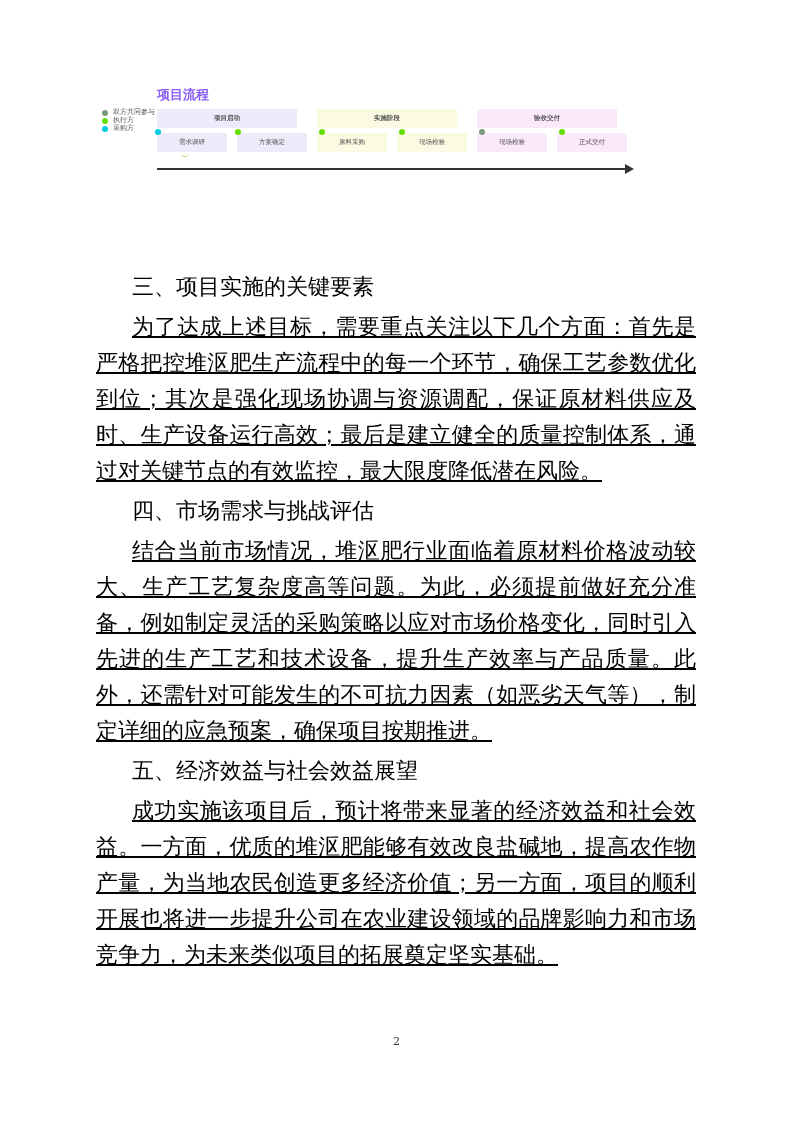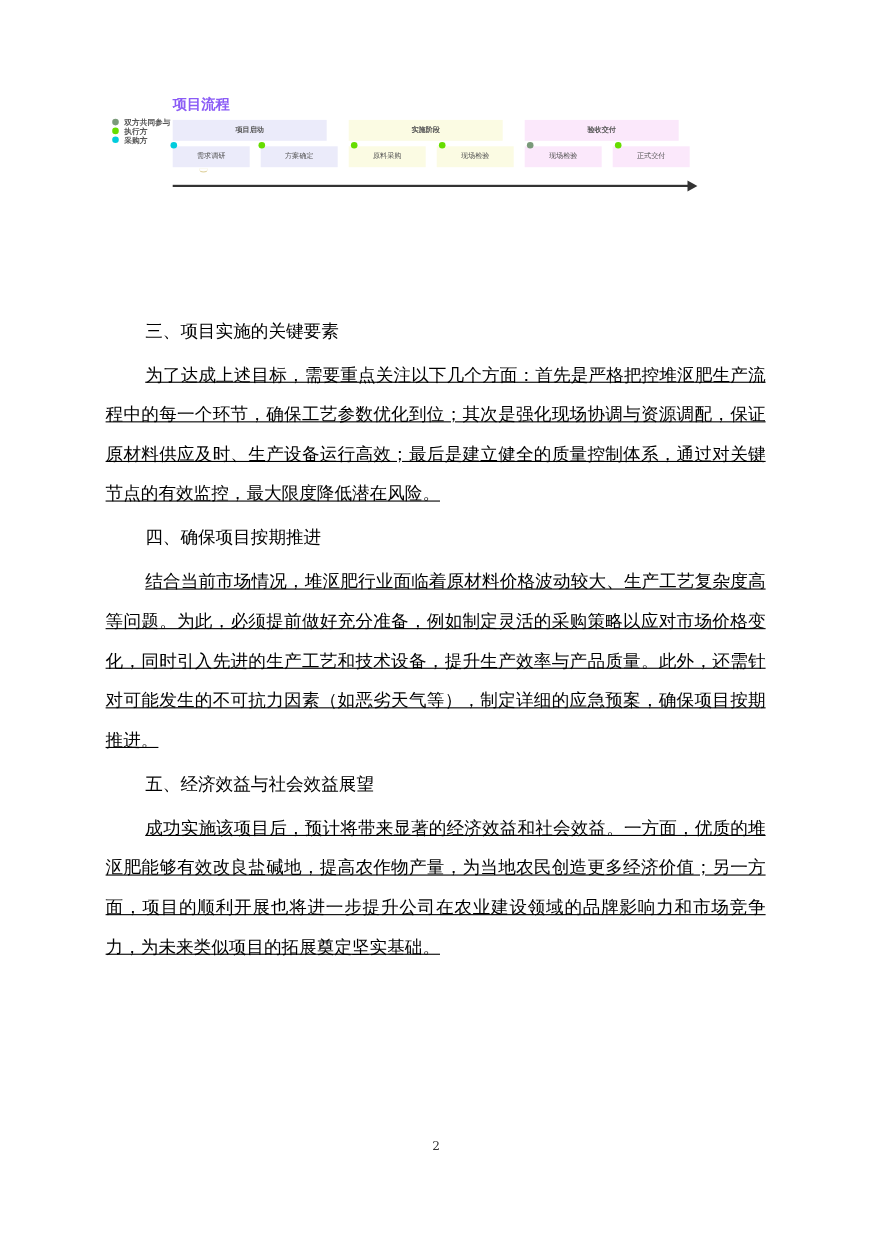--- a/index.html
+++ b/index.html
@@ -5,38 +5,38 @@
   html, body { margin: 0; padding: 0; background: #ffffff; }
   body { width: 793px; height: 1122px; position: relative; overflow: hidden;
          font-family: "DejaVu Serif", "Liberation Serif", serif; color: #000; }
 
   
   .diagram { position: absolute; left: 95px; top: 80px; width: 560px; height: 110px; }
   .diagram-title { position: absolute; left: 62px; top: 6px; font-size: 13px; font-weight: bold;
                    font-family: "DejaVu Sans", "Liberation Sans", sans-serif; color: #8b5cf6; }
   .legend { position: absolute; left: 7px; top: 28px; font-size: 7px; line-height: 8px; color: #555;
             font-family: "DejaVu Sans", "Liberation Sans", sans-serif; }
-  .legend-item { display: flex; align-items: flex-start; height: 8px; font-weight: bold; }
+  .legend-item { display: flex; align-items: flex-end; height: 8px; }
   .dot { width: 6px; height: 6px; border-radius: 50%; display: inline-block; margin-right: 5px; }
   .phase { position: absolute; top: 29px; width: 140px; height: 19px; font-size: 6.5px; color: #555;
            display: flex; align-items: center; justify-content: center;
            font-family: "DejaVu Sans", "Liberation Sans", sans-serif; font-weight: bold; }
   .task { position: absolute; top: 53px; width: 70px; height: 19px; font-size: 6.5px; color: #555;
           display: flex; align-items: center; justify-content: center;
           font-family: "DejaVu Sans", "Liberation Sans", sans-serif; }
   .task-dot { position: absolute; top: 49px; width: 6px; height: 6px; border-radius: 50%; }
   .timeline { position: absolute; left: 62px; top: 88px; width: 470px; height: 2px; background: #333; }
   .timeline-arrow { position: absolute; left: 530px; top: 84px; width: 0; height: 0;
                     border-top: 5px solid transparent; border-bottom: 5px solid transparent;
                     border-left: 9px solid #333; }
   .connector { position: absolute; left: 86px; top: 73px; width: 8px; height: 3px;
                border-bottom: 1px solid #d8c88a; border-radius: 0 0 4px 4px; }
 
   
-  .content { position: absolute; left: 96px; top: 283px; width: 600px; font-size: 16px; line-height: 36px; }
+  .content { position: absolute; left: 96px; top: 269px; width: 600px; font-size: 22px; line-height: 36px; }
   .heading { text-indent: 36px; margin: 0 0 4px 0; }
   .para { text-indent: 36px; margin: 0 0 4px 0; text-align: justify; text-decoration: underline; }
   .page-number { position: absolute; left: 0; width: 793px; top: 1035px; text-align: center;
                  font-size: 11px; color: #333; }
 </style>
 </head>
 <body>
 
 <div class="diagram">
   <div class="diagram-title">项目流程</div>
@@ -76,19 +76,19 @@
   <div class="task-dot" style="left:464px;background:#66dd00"></div>
 
   <div class="connector"></div>
   <div class="timeline"></div>
   <div class="timeline-arrow"></div>
 </div>
 
 <div class="content">
   <p class="heading">三、项目实施的关键要素</p>
   <p class="para">为了达成上述目标，需要重点关注以下几个方面：首先是严格把控堆沤肥生产流程中的每一个环节，确保工艺参数优化到位；其次是强化现场协调与资源调配，保证原材料供应及时、生产设备运行高效；最后是建立健全的质量控制体系，通过对关键节点的有效监控，最大限度降低潜在风险。</p>
-  <p class="heading">四、确保项目按期推进</p>
+  <p class="heading">四、市场需求与挑战评估</p>
   <p class="para">结合当前市场情况，堆沤肥行业面临着原材料价格波动较大、生产工艺复杂度高等问题。为此，必须提前做好充分准备，例如制定灵活的采购策略以应对市场价格变化，同时引入先进的生产工艺和技术设备，提升生产效率与产品质量。此外，还需针对可能发生的不可抗力因素（如恶劣天气等），制定详细的应急预案，确保项目按期推进。</p>
   <p class="heading">五、经济效益与社会效益展望</p>
   <p class="para">成功实施该项目后，预计将带来显著的经济效益和社会效益。一方面，优质的堆沤肥能够有效改良盐碱地，提高农作物产量，为当地农民创造更多经济价值；另一方面，项目的顺利开展也将进一步提升公司在农业建设领域的品牌影响力和市场竞争力，为未来类似项目的拓展奠定坚实基础。</p>
 </div>
 
 <div class="page-number">2</div>
 
 </body></html>

